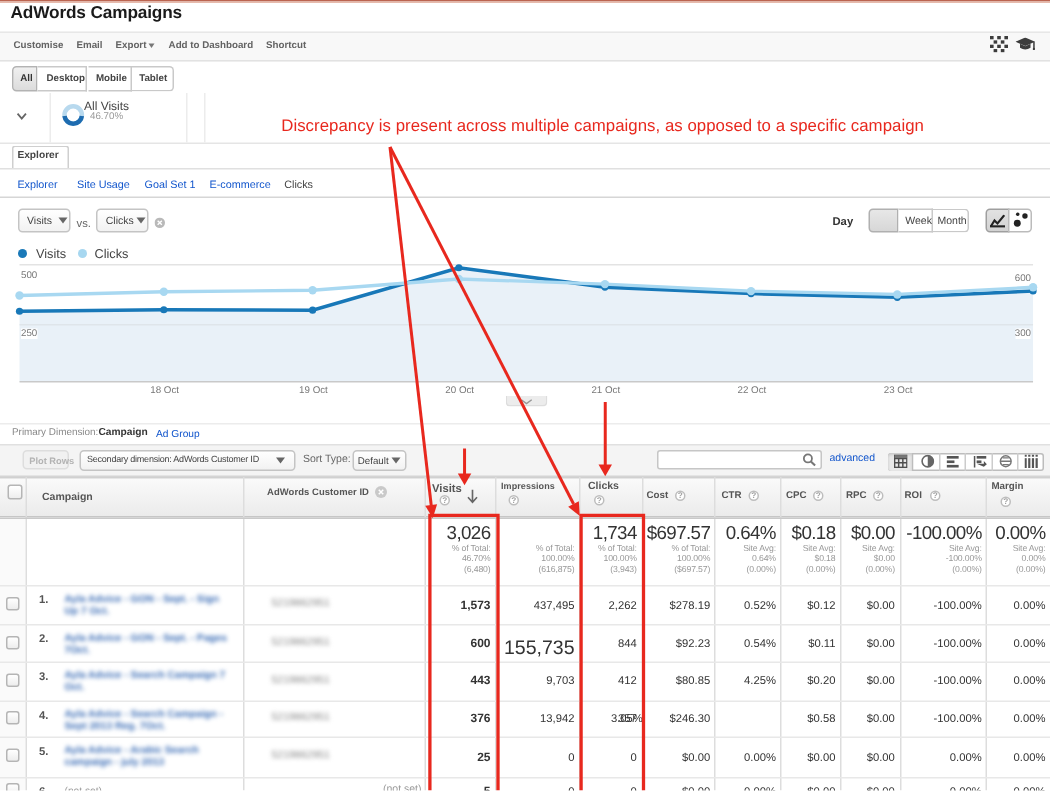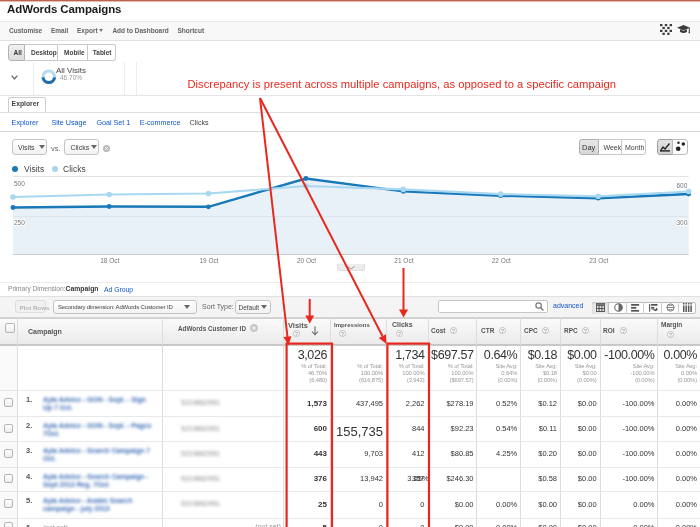--- a/index.html
+++ b/index.html
@@ -80,21 +80,21 @@
 <div class="abs" style="left:39px;top:145px;width:0;height:0;border-left:3px solid transparent;border-right:3px solid transparent;border-top:4px solid #666;"></div>
 <div class="abs" style="left:51px;top:143.5px;font-size:7.5px;color:#666;font-weight:normal;">vs.</div>
 <div class="btn" style="left:64px;top:138.5px;width:35px;height:16px;"></div>
 <div class="abs" style="left:70.5px;top:143.8px;font-size:7px;color:#444;font-weight:normal;">Clicks</div>
 <div class="abs" style="left:91px;top:145px;width:0;height:0;border-left:3px solid transparent;border-right:3px solid transparent;border-top:4px solid #666;"></div>
 <svg class="abs" style="left:103px;top:145px;" width="7" height="7" viewBox="0 0 9 9">
       <circle cx="4.5" cy="4.5" r="4.5" fill="#b9b9b9"></circle>
       <path d="M2.7 2.7 L6.3 6.3 M6.3 2.7 L2.7 6.3" stroke="#fff" stroke-width="1.2"></path>
     </svg>
 <div class="abs" style="left:579px;top:138.5px;width:20px;height:16px;border:1px solid #b0b0b0;border-radius:3px 0 0 3px;background:linear-gradient(#e7e7e7,#d7d7d7);"></div>
-<div class="abs" style="left:582px;top:143px;font-size:7.5px;color:#333;font-weight:normal;">Day</div>
+<div class="abs" style="left:555px;top:143px;font-size:7.5px;color:#333;font-weight:bold;">Day</div>
 <div class="abs" style="left:599px;top:138.5px;width:23px;height:16px;border:1px solid #c9c9c9;border-left:none;background:#fff;"></div>
 <div class="abs" style="left:603.5px;top:143.5px;font-size:7px;color:#444;font-weight:normal;">Week</div>
 <div class="abs" style="left:622px;top:138.5px;width:24px;height:16px;border:1px solid #c9c9c9;border-left:none;border-radius:0 3px 3px 0;background:#fff;"></div>
 <div class="abs" style="left:625px;top:143.5px;font-size:7px;color:#444;font-weight:normal;">Month</div>
 <div class="abs" style="left:657px;top:138.5px;width:16px;height:16px;border:1px solid #9f9f9f;border-radius:3px 0 0 3px;background:linear-gradient(#e2e2e2,#d2d2d2);"></div>
 <svg class="abs" style="left:660px;top:143px;" width="10" height="9" viewBox="0 0 10 9">
       <path d="M0.5 8 L3 4 L5 6 L9.5 0.5" stroke="#222" stroke-width="1.4" fill="none"></path>
       <rect x="0" y="7.2" width="10" height="1.4" fill="#222"></rect>
     </svg>
 <div class="abs" style="left:672px;top:138.5px;width:16px;height:16px;border:1px solid #bbb;border-radius:0 3px 3px 0;background:#fff;"></div>

